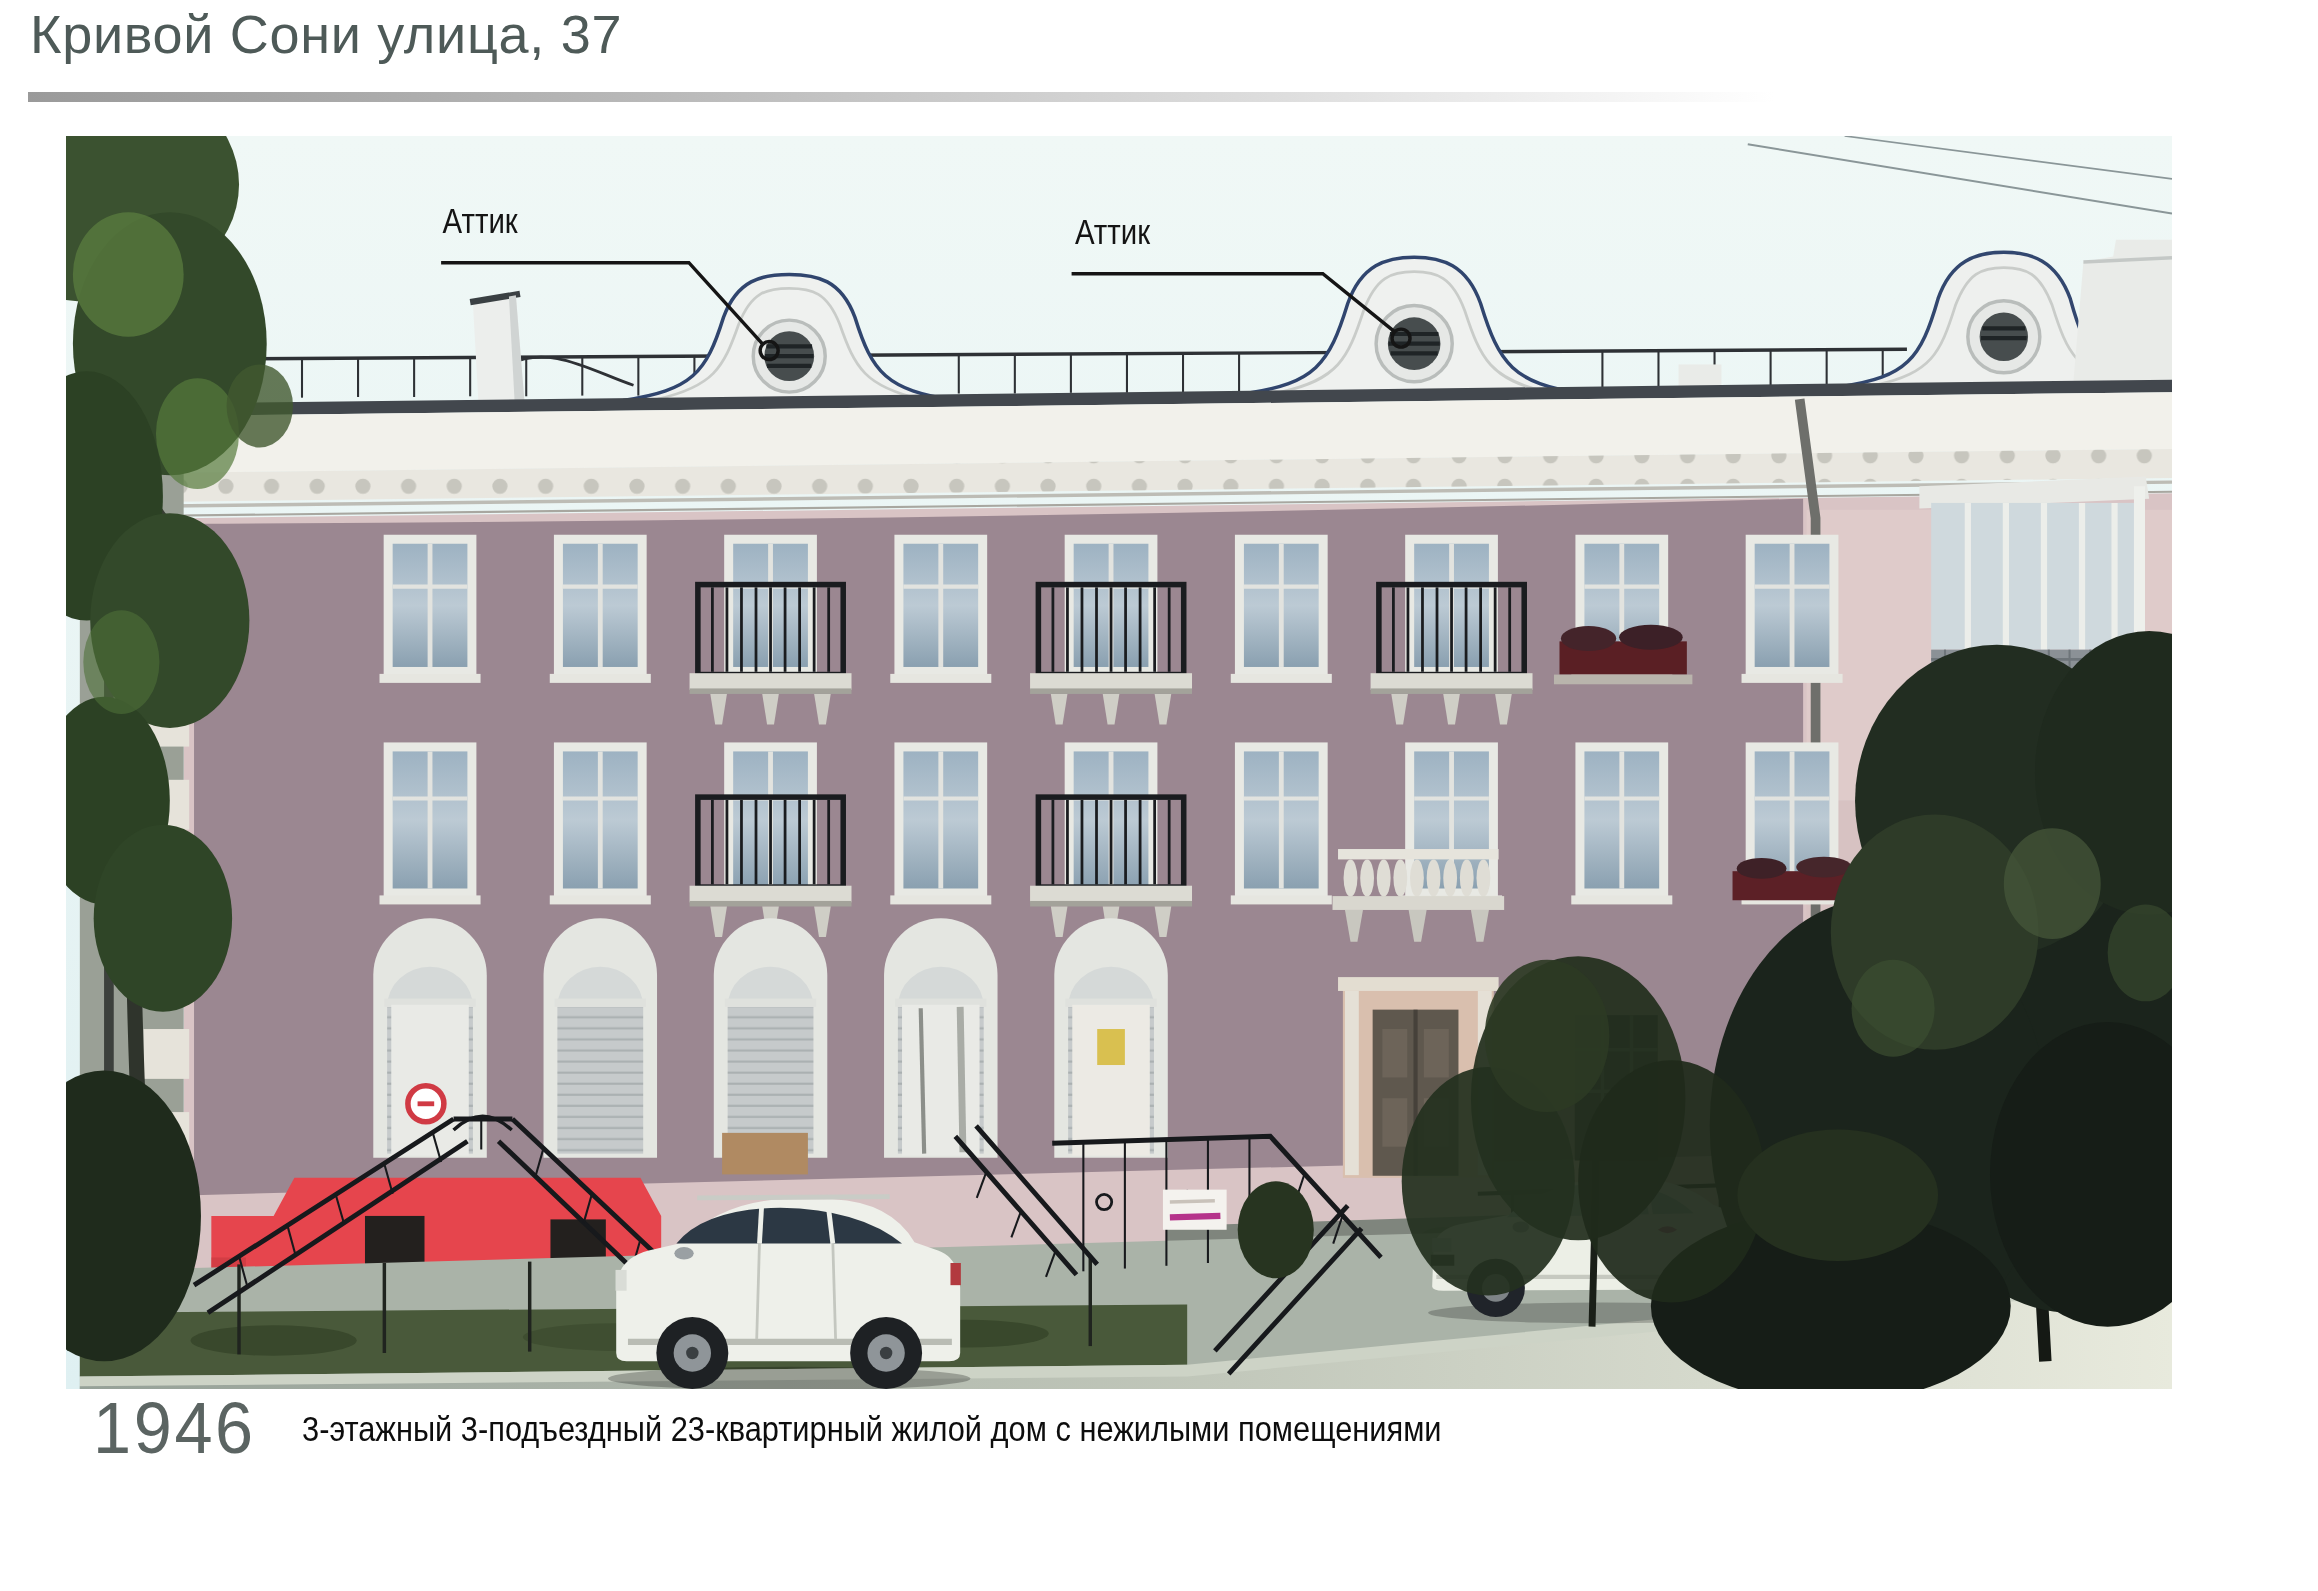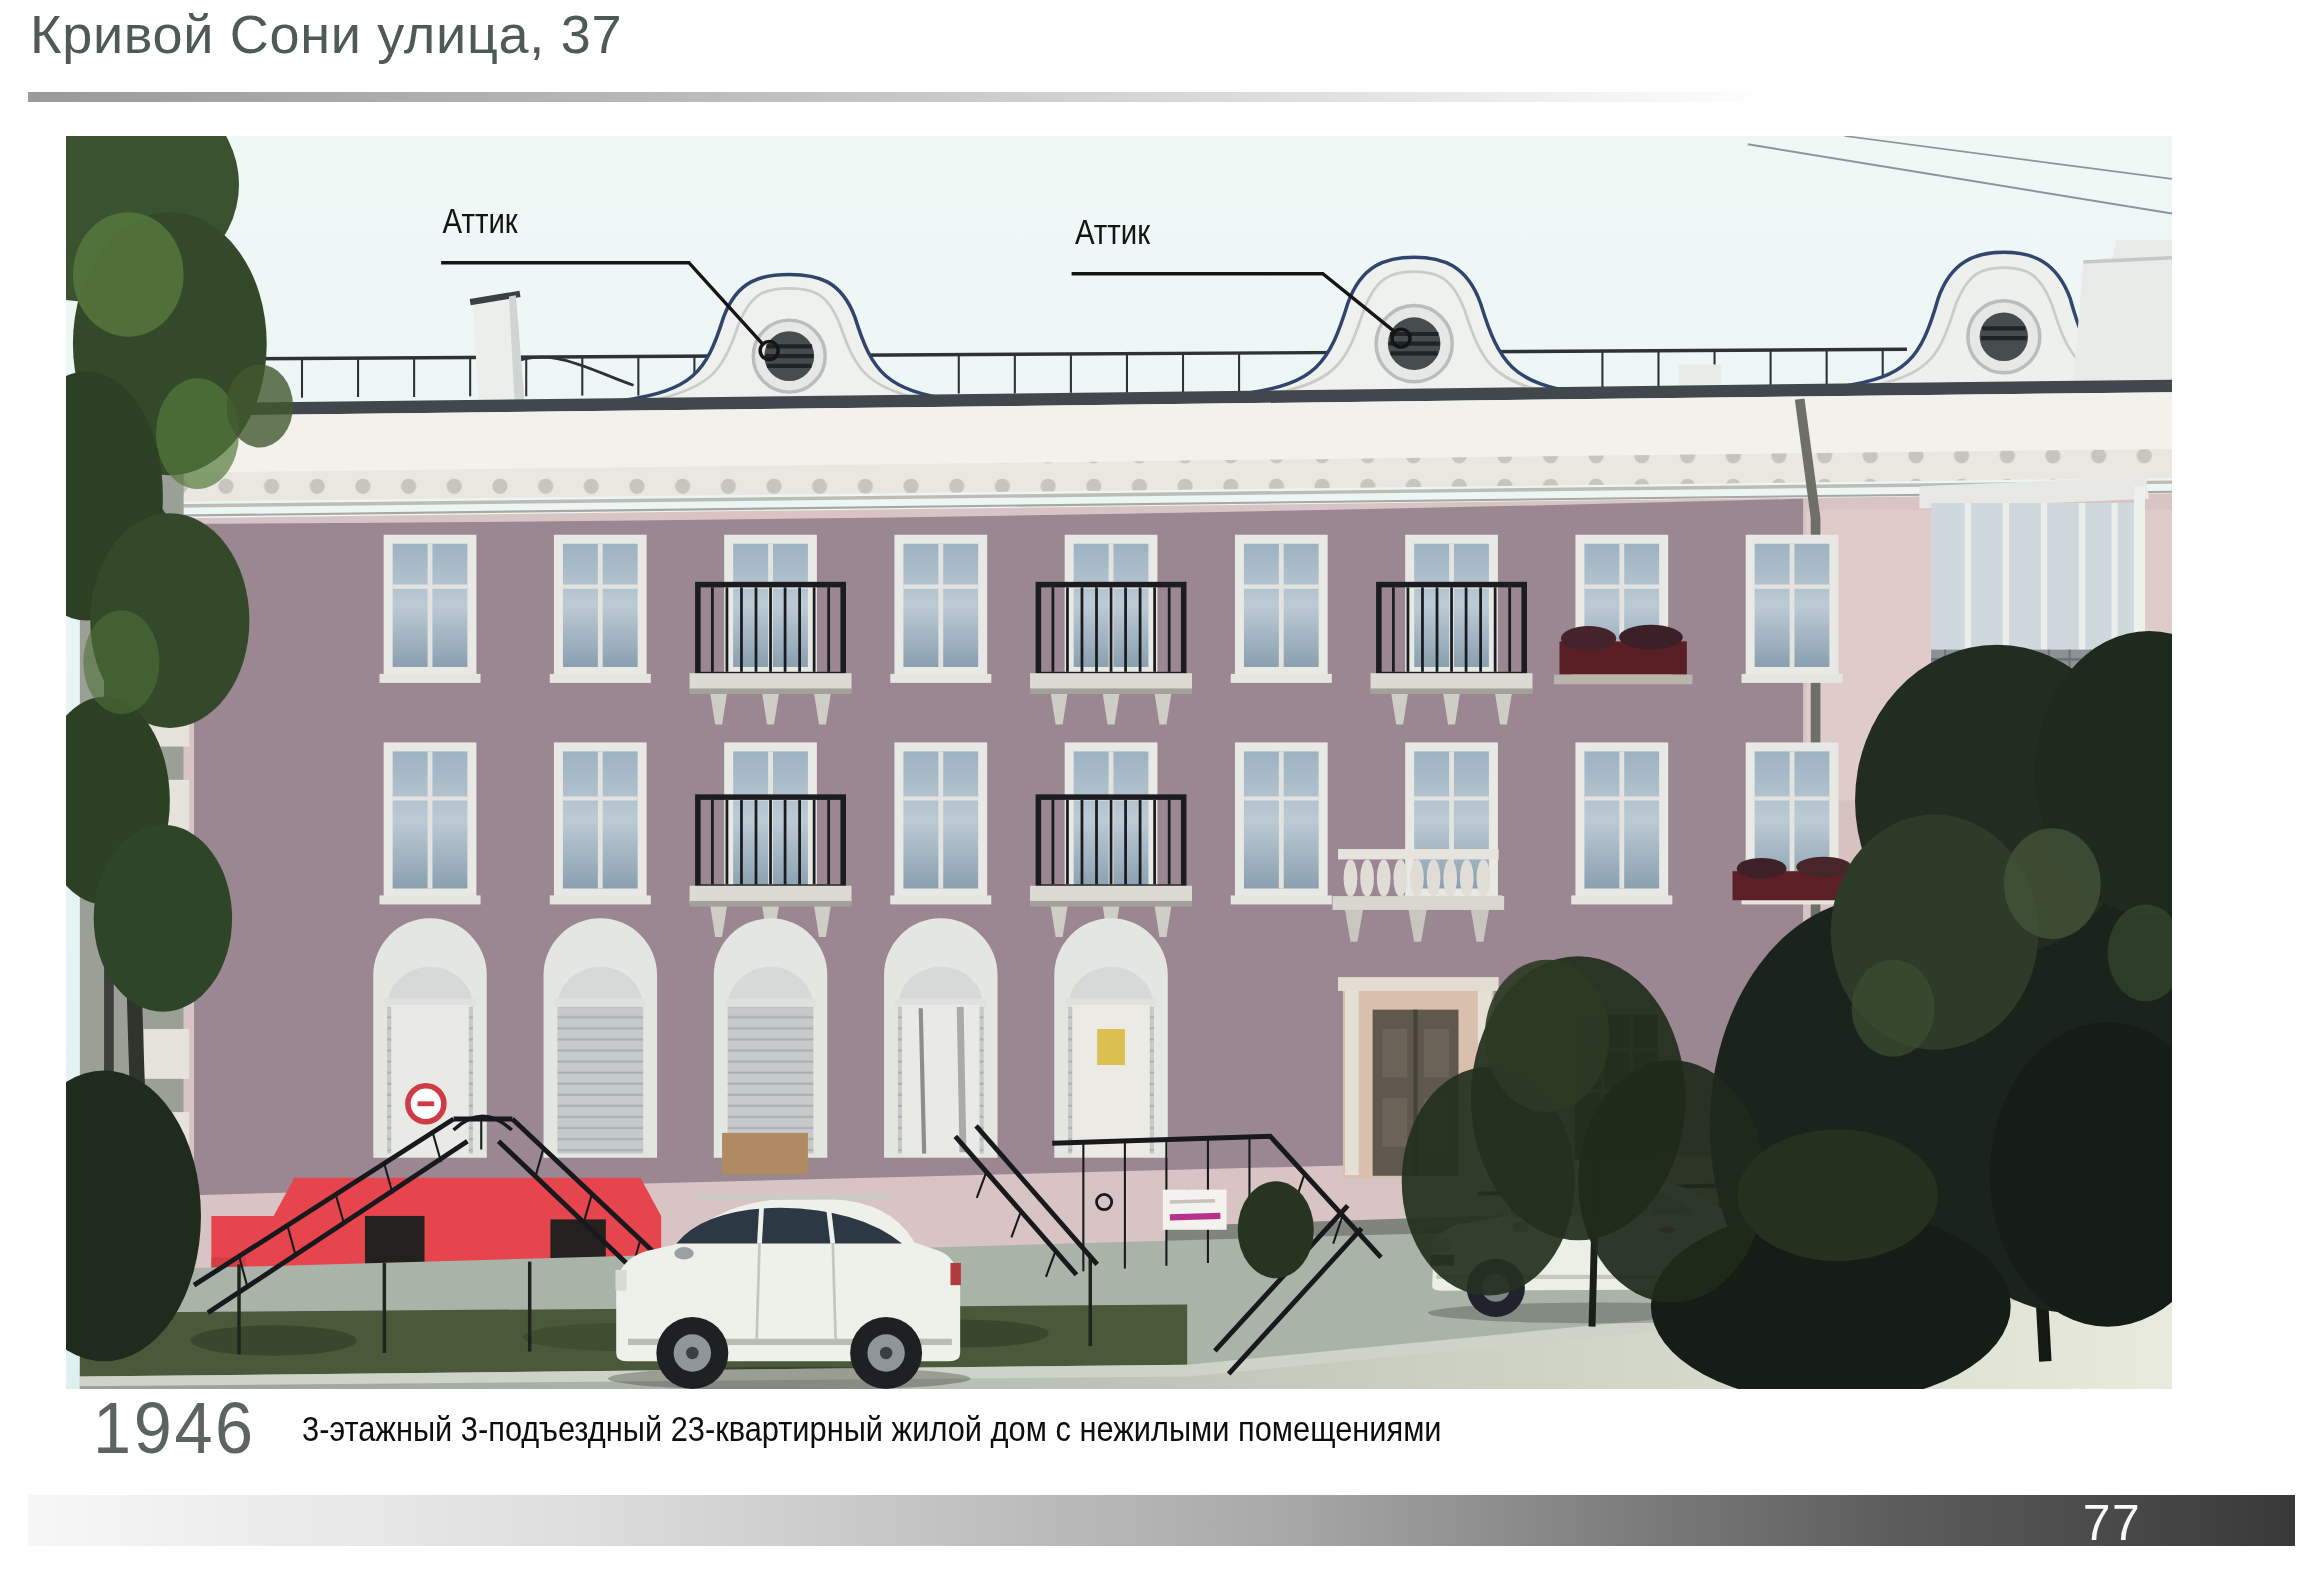--- a/index.html
+++ b/index.html
@@ -502,18 +502,15 @@
       <path d="M1453,199 L1816,199 L1920,283" stroke="#151515" stroke-width="5" fill="none"></path>
       <circle cx="1929" cy="292" r="13" stroke="#151515" stroke-width="5" fill="none"></circle>
       <text class="annot-text" x="1715" y="156" transform="scale(0.85,1)">Аттик</text>
     </g>
   </svg>
   </div>
 
   <div class="year">1946</div>
   <div class="caption">3-этажный 3-подъездный 23-квартирный жилой дом с нежилыми помещениями</div>
 
-  <div class="pagebar">
-    <span class="pagenum">77</span>
-  </div>
 
 </div>
 
 
 </body></html>

